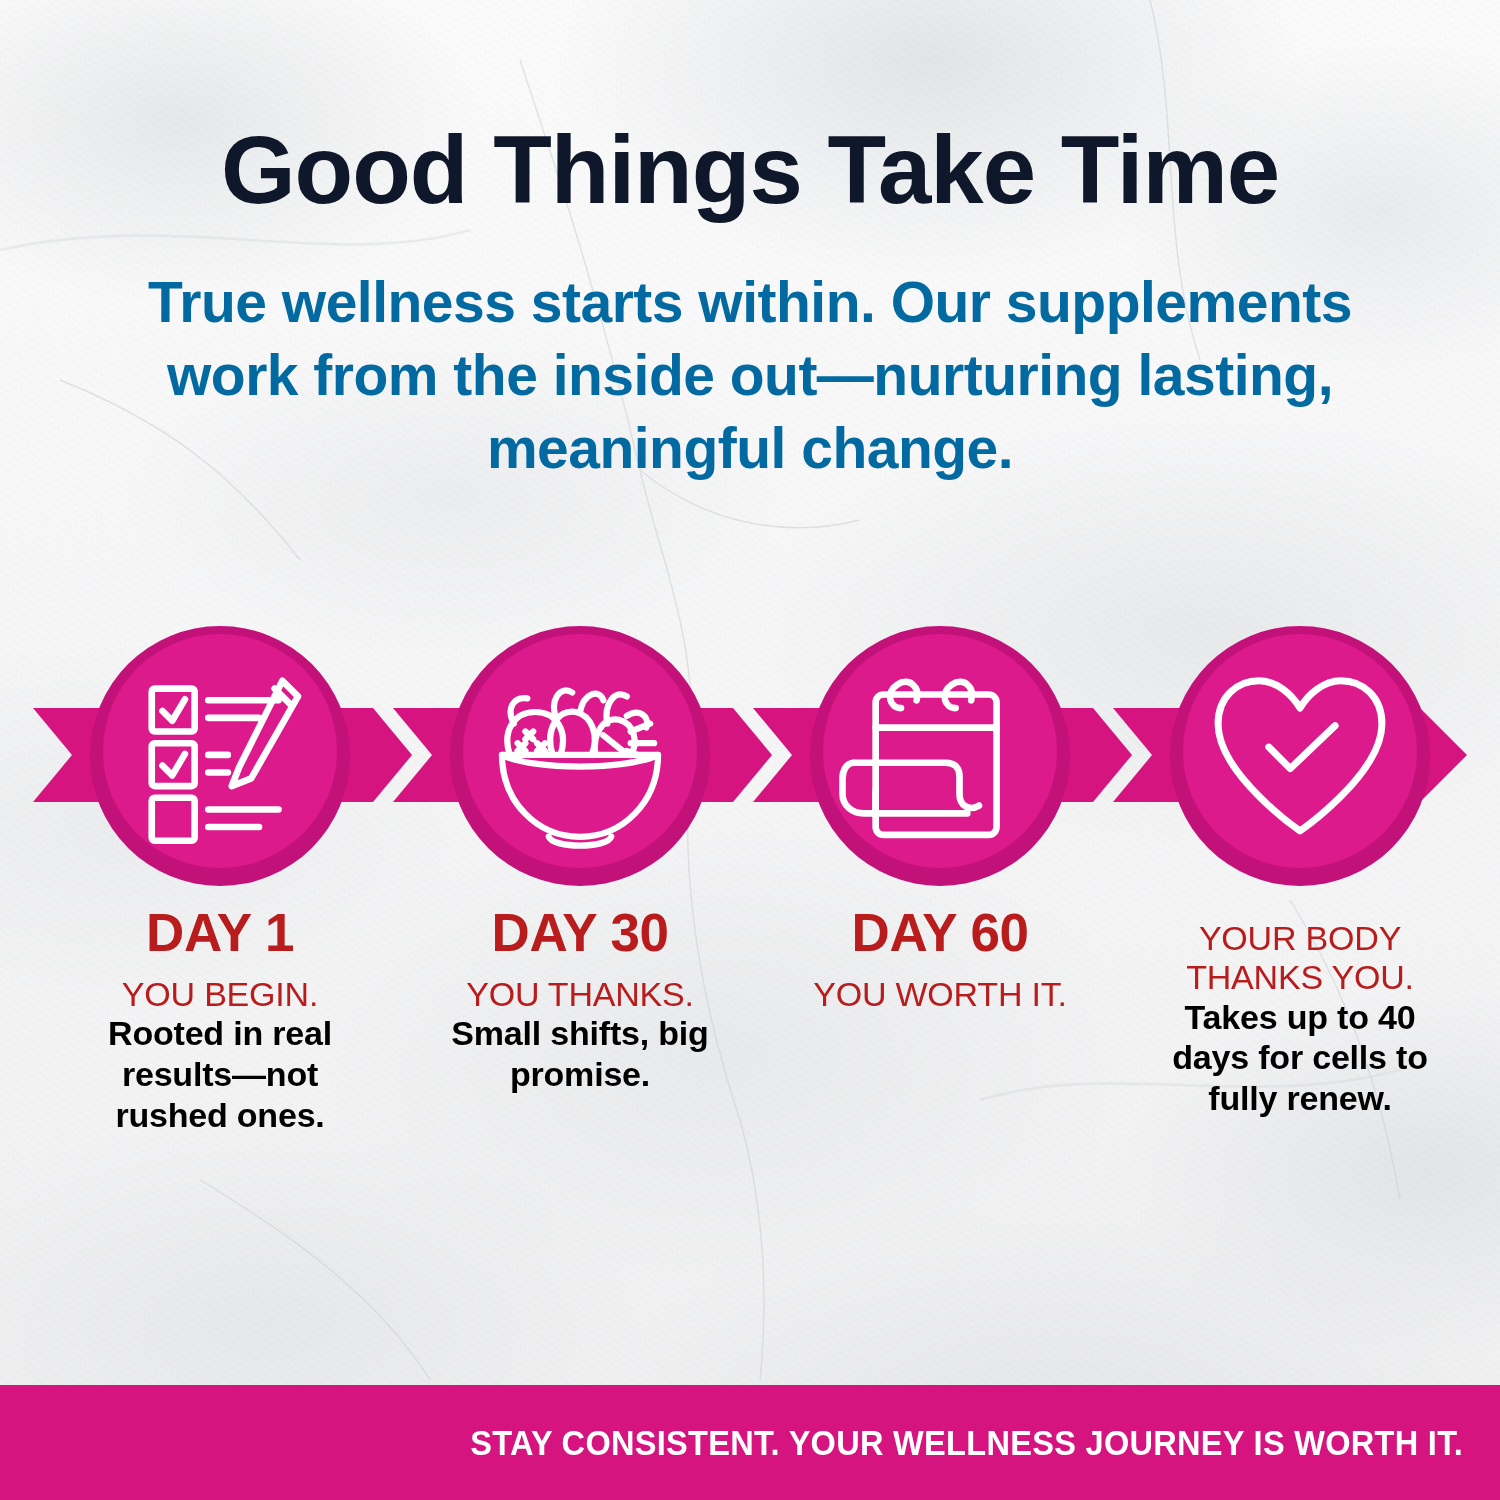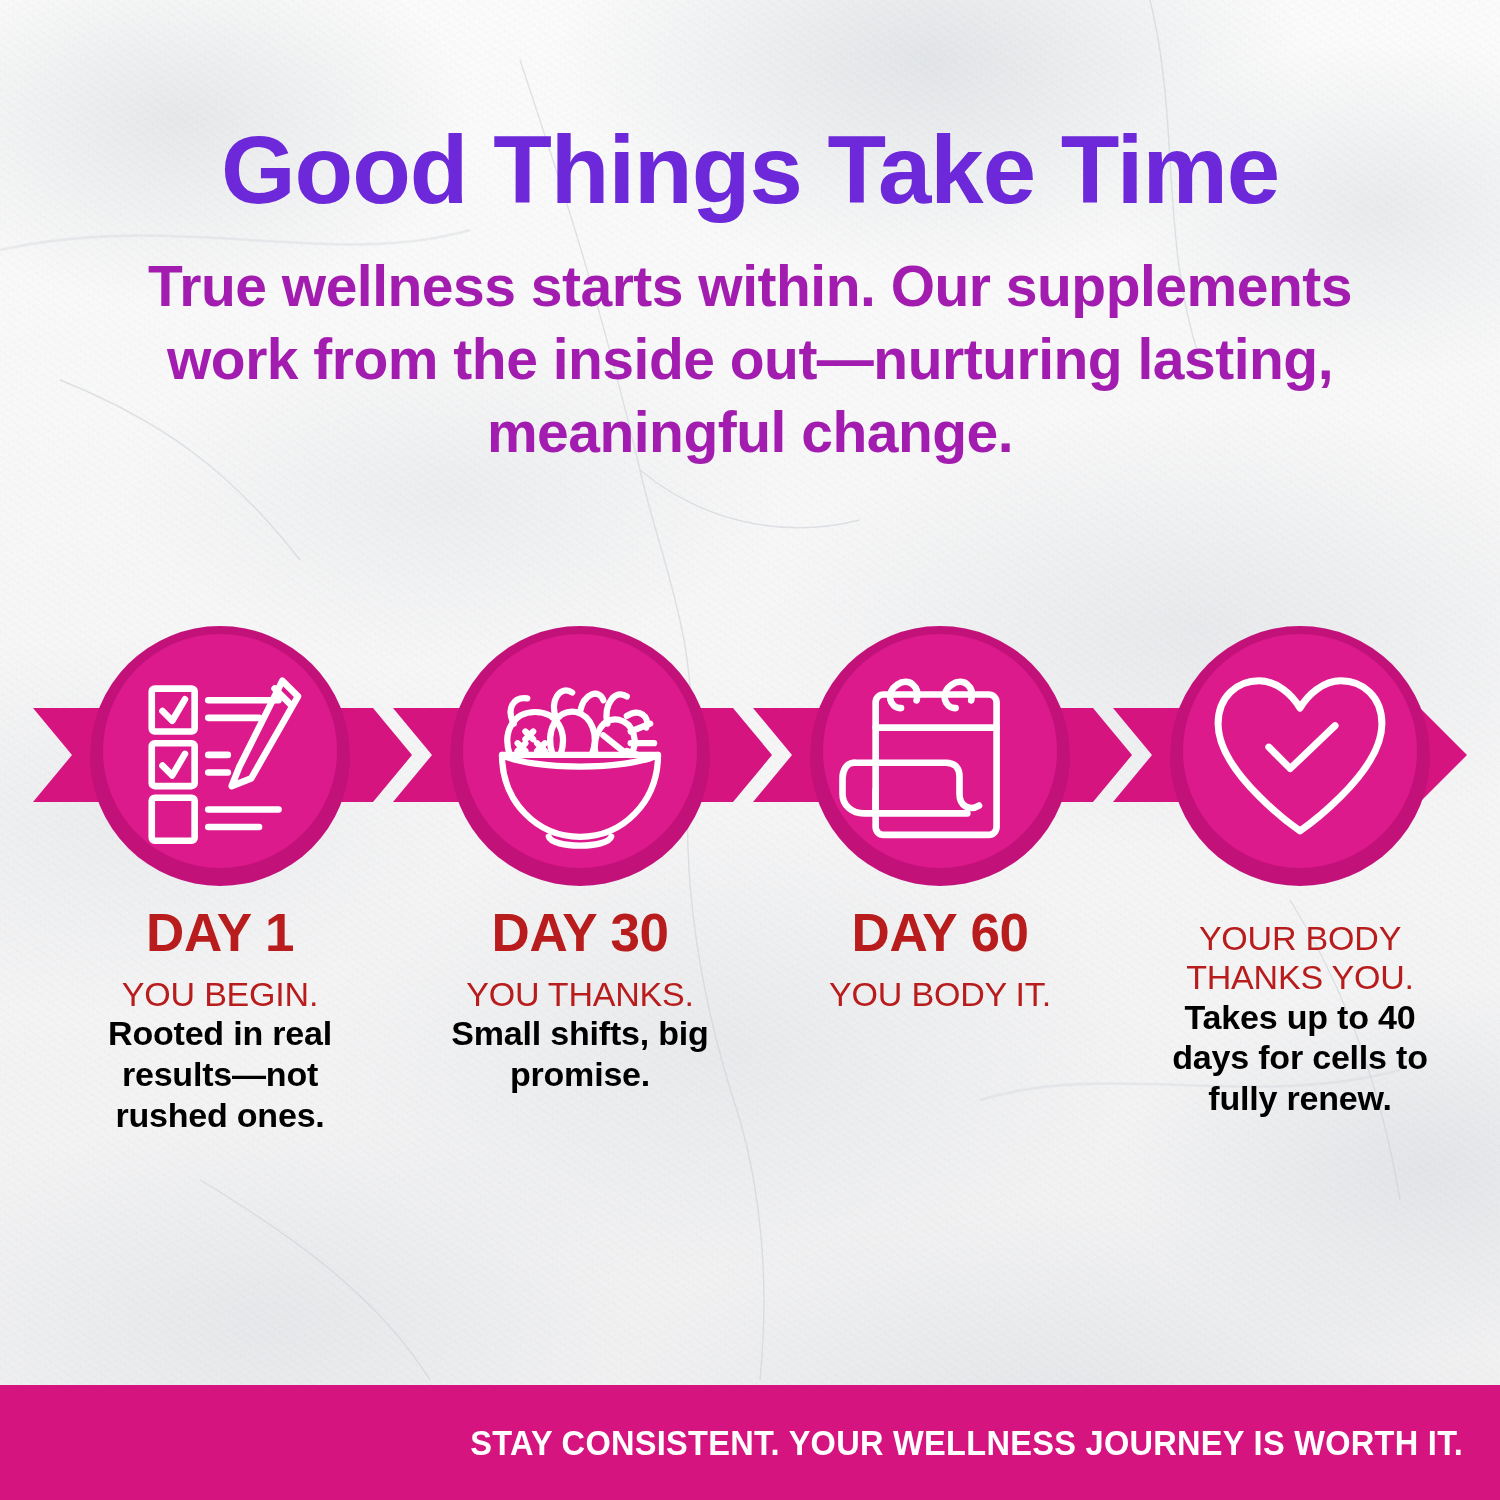--- a/index.html
+++ b/index.html
@@ -36,26 +36,26 @@
       repeating-linear-gradient(-24deg, rgba(150,158,168,.045) 0 1px, rgba(255,255,255,0) 1px 6px),
       repeating-linear-gradient(88deg, rgba(170,176,184,.035) 0 1px, rgba(255,255,255,0) 1px 5px);
   }
   .bg-cracks{position:absolute;inset:0;}
 
   
   .header{position:absolute;left:0;top:0;width:1500px;text-align:center;}
   .title{
     margin:0;padding-top:122px;
     font-size:96px;line-height:1.0;font-weight:700;
-    color:#6d28d9;letter-spacing:-1px;
+    color:#0f172a;letter-spacing:-1px;
   }
   .subtitle{
-    margin:0 auto;padding-top:32px;width:1240px;
+    margin:16px auto;padding-top:32px;width:1240px;
     font-size:57px;line-height:1.28;font-weight:600;
-    color:#a21caf;letter-spacing:-.5px;
+    color:#0369a1;letter-spacing:-.5px;
   }
 
   
   .band{position:absolute;left:0;top:700px;width:1500px;height:110px;}
 
   
   .steps{position:absolute;left:0;top:626px;width:1500px;height:270px;}
   .circle-wrap{position:absolute;width:260px;height:260px;top:0;}
   .circle-wrap.c0{left:90px;}
   .circle-wrap.c1{left:450px;}
@@ -238,21 +238,21 @@
     </div>
 
     <div class="col c1">
       <p class="day">DAY 30</p>
       <p class="lead">YOU THANKS.</p>
       <p class="body">Small shifts, big promise.</p>
     </div>
 
     <div class="col c2">
       <p class="day">DAY 60</p>
-      <p class="lead">YOU BODY IT.</p>
+      <p class="lead">YOU WORTH IT.</p>
     </div>
 
     <div class="col c3">
       <p class="lead">YOUR BODY THANKS YOU.</p>
       <p class="body">Takes up to 40 days for cells to fully renew.</p>
     </div>
   </div>
 
   <div class="footer">
     <span class="footer-text">STAY CONSISTENT. YOUR WELLNESS JOURNEY IS WORTH IT.</span>

